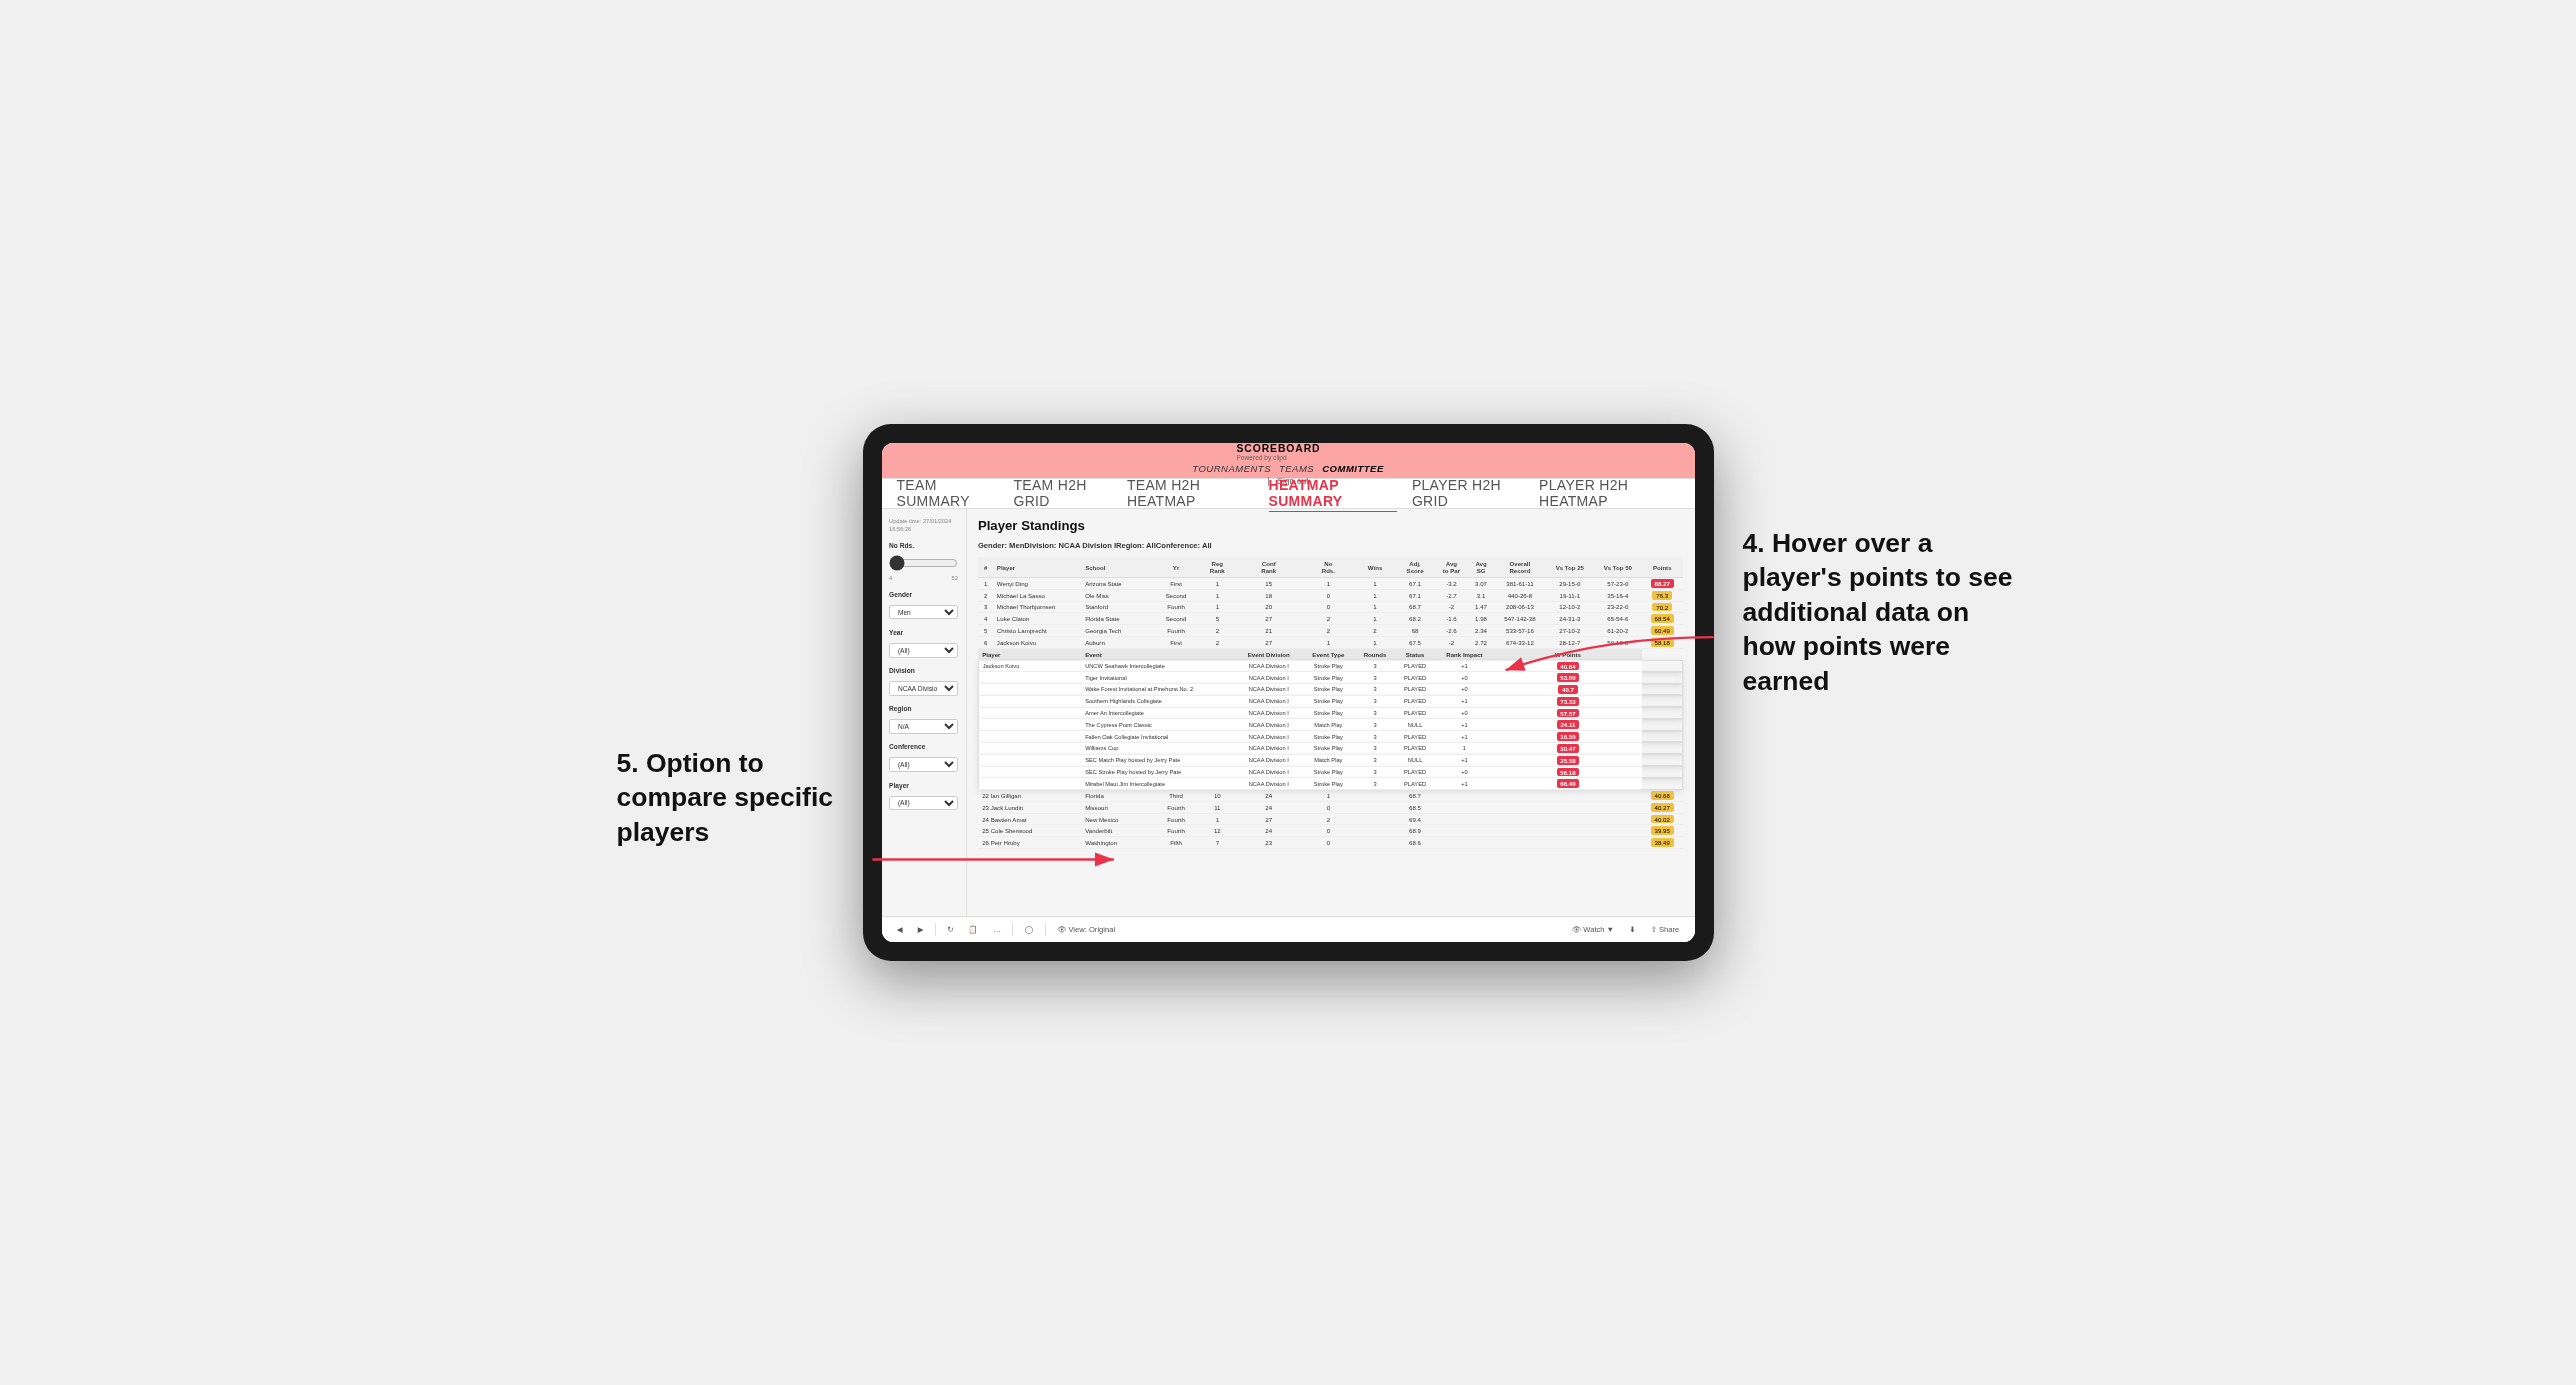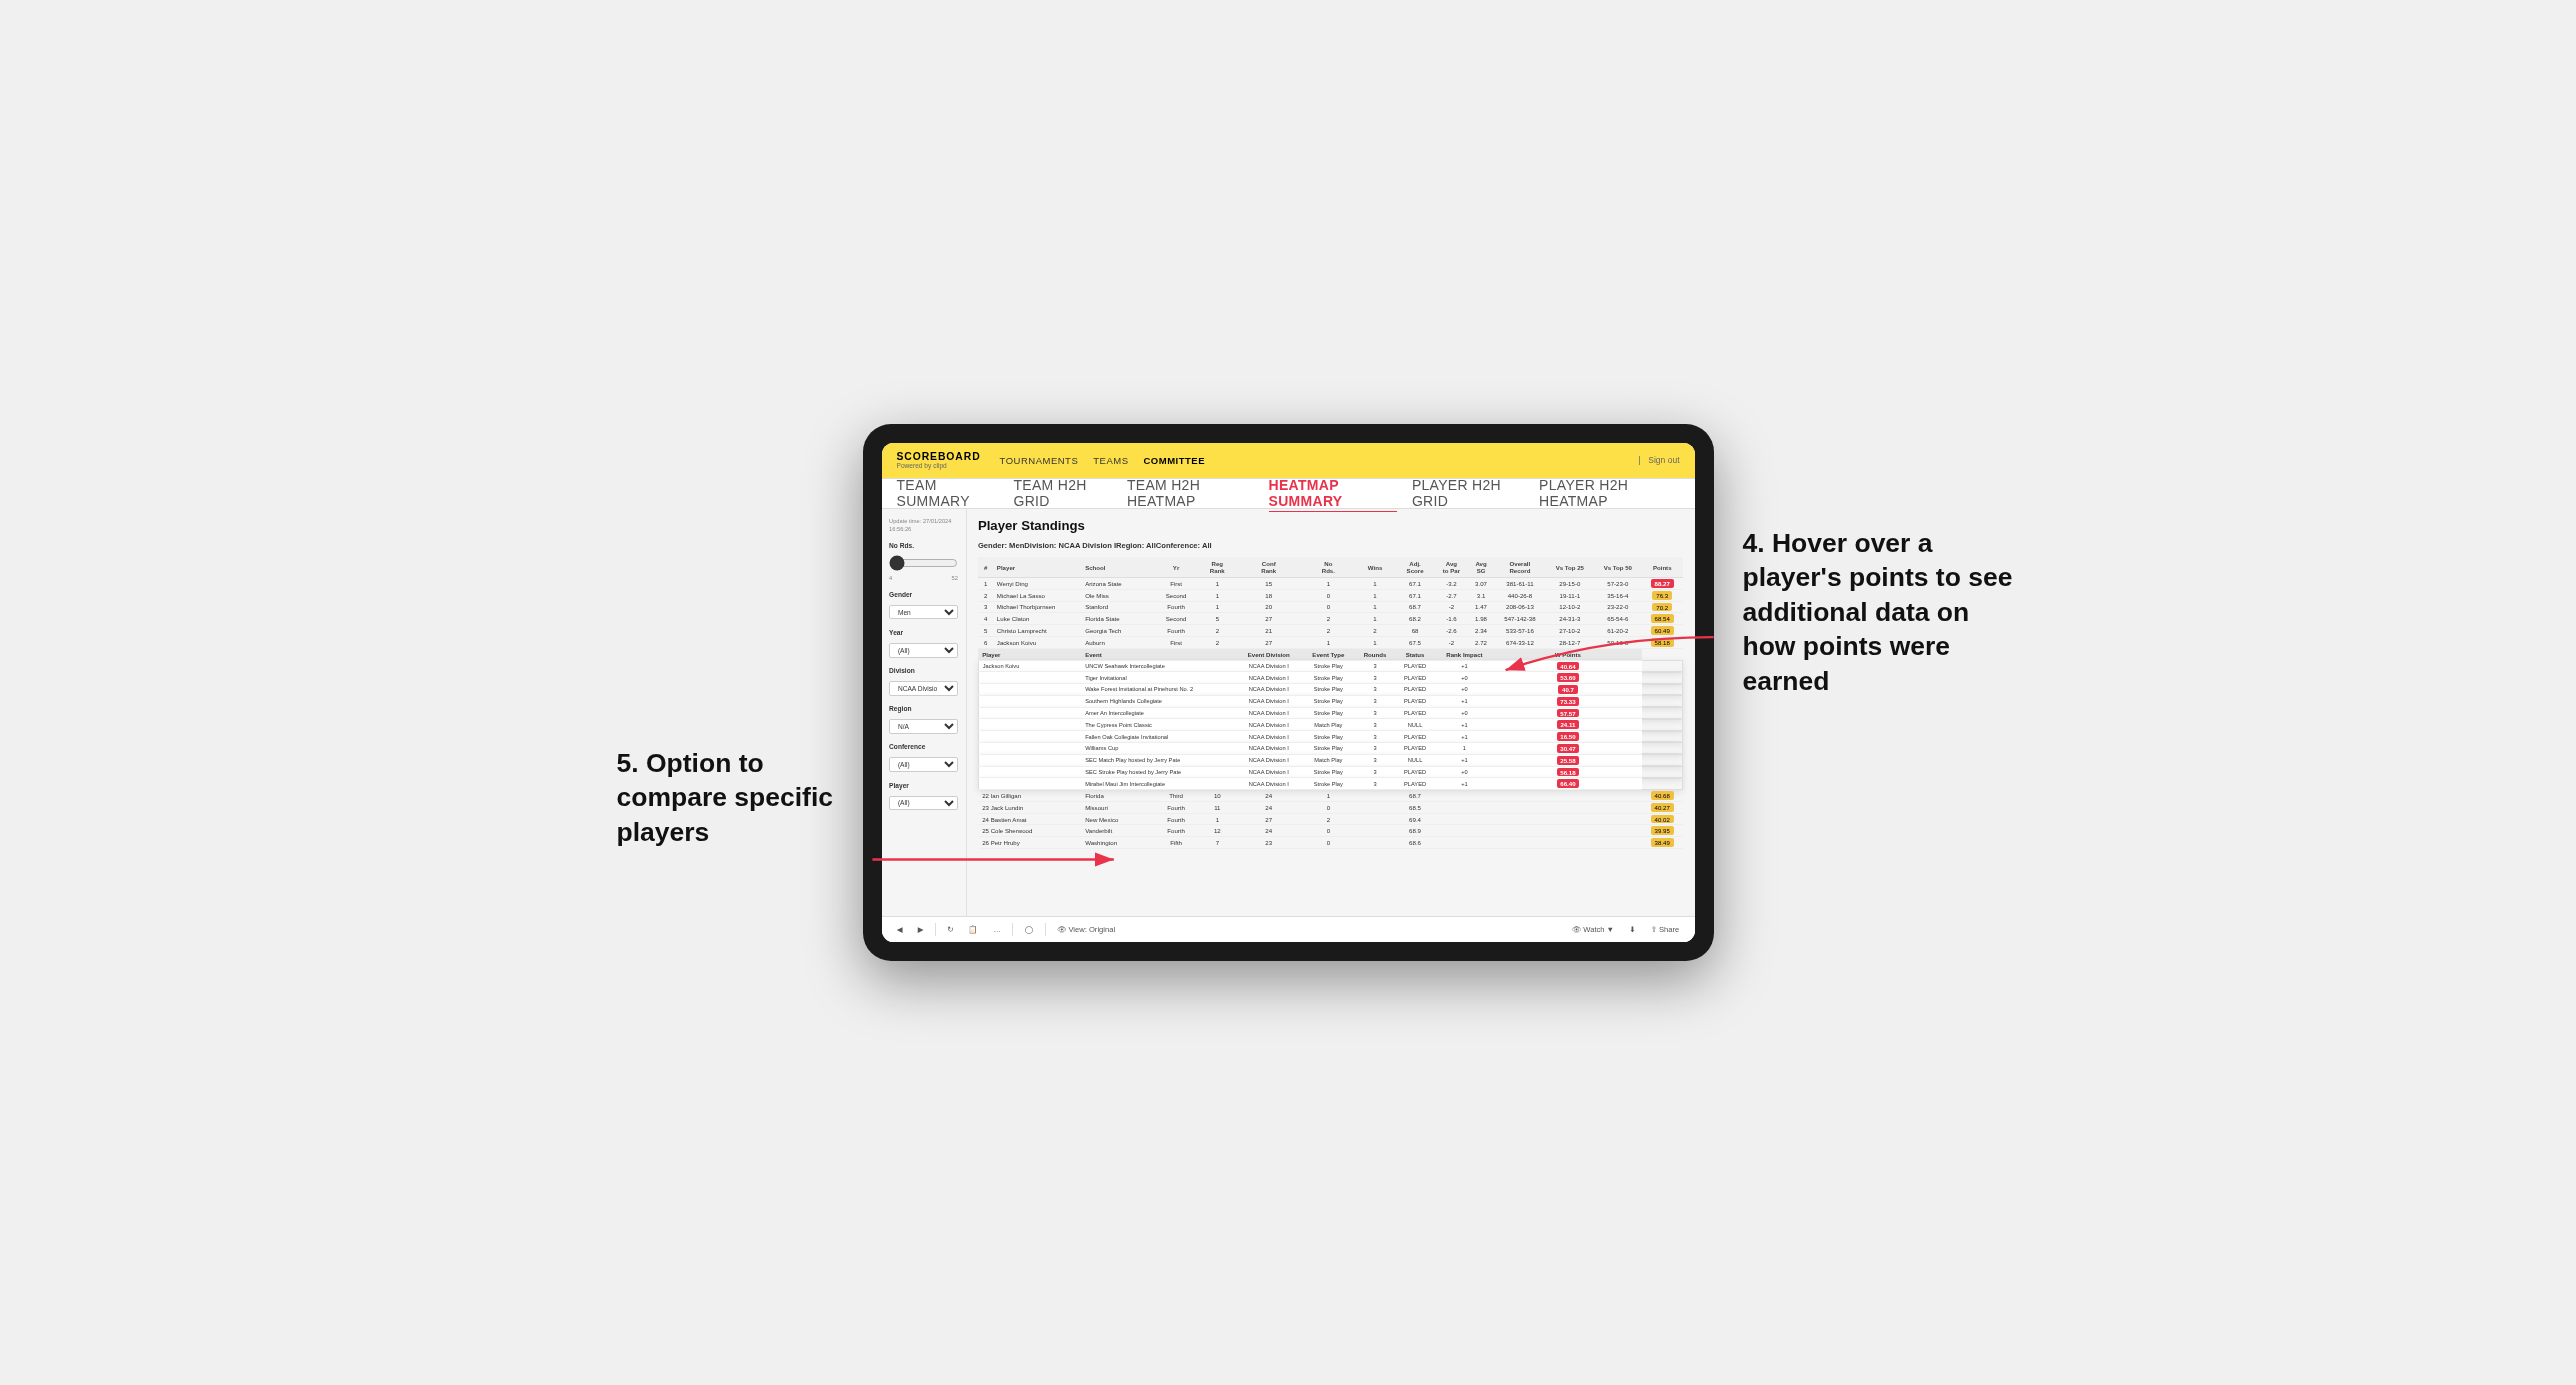--- a/index.html
+++ b/index.html
@@ -53,46 +53,48 @@
       width: 851px;
     }
     .tablet-screen {
       background: #fff;
       border-radius: 11.4px;
       overflow: hidden;
     }
 
     
     .top-nav {
-      background: #fde047;
+      background: #fca5a5;
       border-bottom: 0.9px solid #ddd;
       display: flex;
       align-items: center;
       padding: 0 15px;
       height: 36px;
+      flex-direction: column;
     }
     .logo-area {
       display: flex;
       flex-direction: column;
       margin-right: 19px;
     }
     .logo-main {
       font-size: 10.4px;
       font-weight: 900;
       letter-spacing: 0.9px;
       color: #000;
     }
     .logo-sub {
       font-size: 6.6px;
       color: #666;
     }
     .nav-items {
       display: flex;
-      gap: 15px;
+      gap: 8px;
       flex: 1;
+      font-style: italic;
     }
     .nav-item {
       font-size: 9.5px;
       color: #333;
       cursor: pointer;
       padding: 1.9px 0;
       font-weight: 500;
       letter-spacing: 0.5px;
     }
     .nav-item.active {

